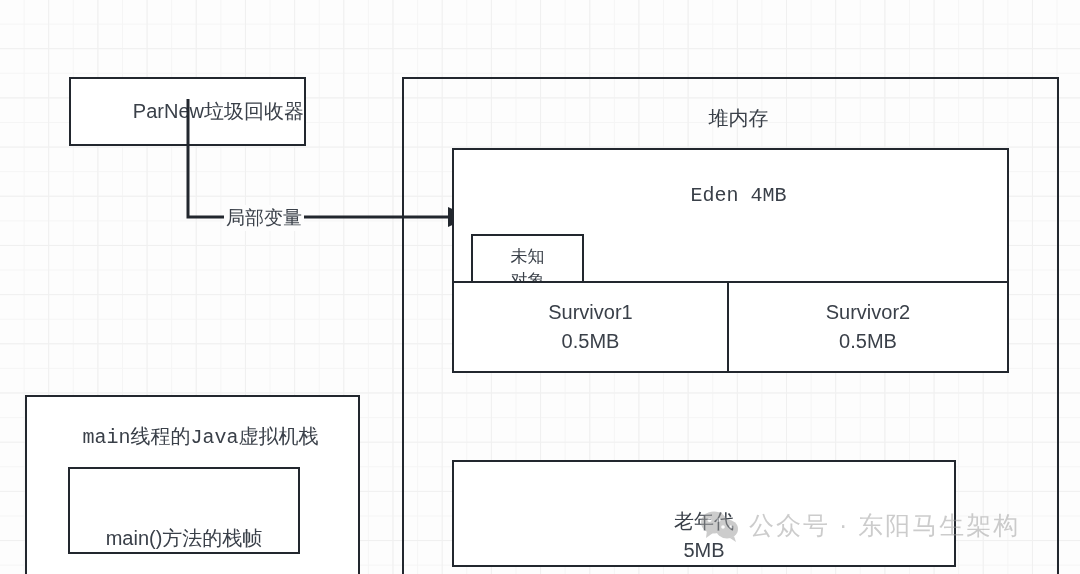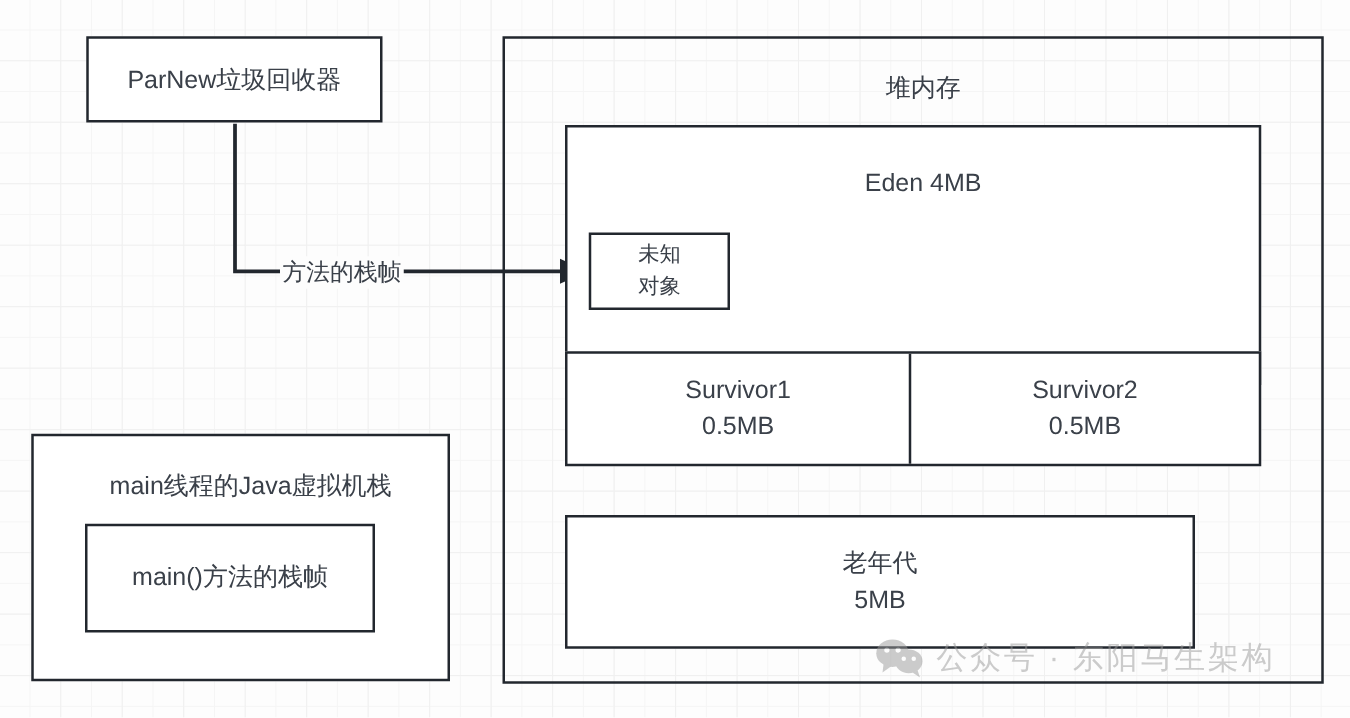--- a/index.html
+++ b/index.html
@@ -32,36 +32,38 @@
     background-position: -1px -1px, -1px -1px, -1px -1px, -1px -1px;
   }
 
   .box {
     position: absolute;
     box-sizing: border-box;
     border: 2.5px solid #22272e;
     background: #ffffff;
     display: flex;
     align-items: center;
-    justify-content: center;
+    justify-content: flex-end;
     text-align: center;
     color: #3a4049;
+    margin-top: 48px;
   }
 
   .box.transparent-fill {
     background: transparent;
   }
 
   .label-top {
     position: absolute;
     left: 16px;
     right: 0;
     text-align: center;
     color: #3a4049;
     white-space: nowrap;
+    font-family: Liberation Mono, monospace;
   }
 
   
   #parnew-box {
     left: 69px;
     top: 29px;
     width: 237px;
     height: 69px;
     font-size: 20px;
   }
@@ -206,21 +208,21 @@
 <div id="canvas">
 
   <div class="box" id="parnew-box">
     <span>ParNew垃圾回收器</span>
   </div>
 
   <svg id="gc-connector" viewBox="0 0 1080 574">
     <polyline points="188,99 188,217 465,217" fill="none" stroke="#22272e" stroke-width="3"></polyline>
     <polygon points="448,207 470,217 448,227" fill="#22272e"></polygon>
   </svg>
-  <div id="gc-edge-label">方法的栈帧</div>
+  <div id="gc-edge-label">局部变量</div>
 
   <div class="box" id="jvm-stack-box">
     <div class="label-top" id="jvm-stack-title">main线程的Java虚拟机栈</div>
   </div>
   <div class="box" id="stack-frame-box">
     <span>main()方法的栈帧</span>
   </div>
 
   <div class="box transparent-fill" id="heap-box">
     <div class="label-top" id="heap-title">堆内存</div>

